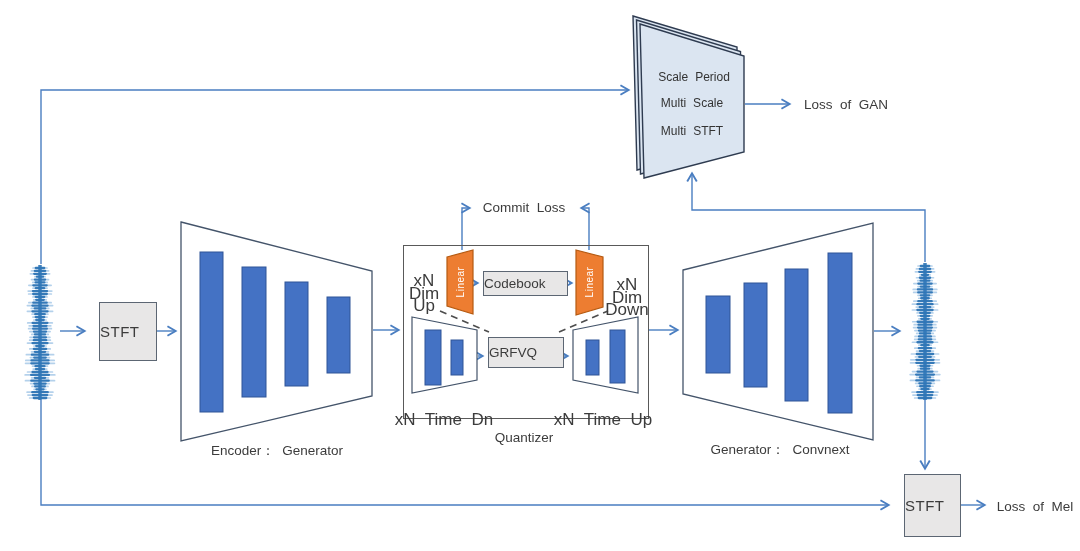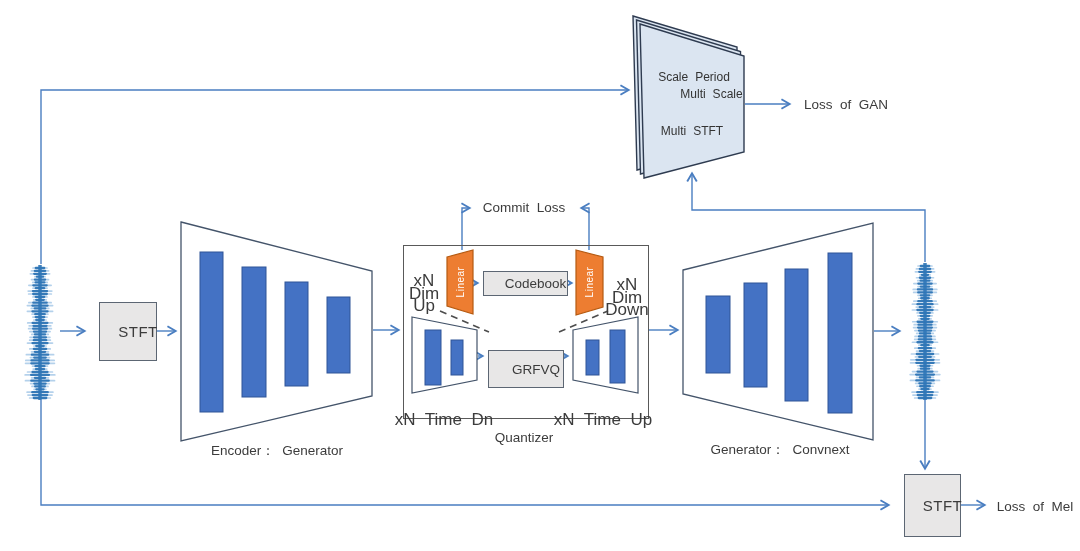--- a/index.html
+++ b/index.html
@@ -2,22 +2,22 @@
 <html><head>
 <meta charset="utf-8">
 <style>
   html,body{margin:0;padding:0;background:#ffffff;}
   #stage{position:relative;width:1080px;height:551px;background:#fff;overflow:hidden;
          font-family:"Liberation Sans", sans-serif;color:#3c3c3c;}
   #diagram-svg{position:absolute;left:0;top:0;z-index:0;}
   .lbl{position:absolute;z-index:2;white-space:nowrap;transform:translate(-50%,-50%);
        word-spacing:0.28em;color:#3c3c3c;}
   .lbl.multiline{white-space:pre-line;text-align:center;line-height:12.5px;}
-  .box{position:absolute;z-index:1;display:flex;align-items:center;justify-content:center;
-       box-sizing:border-box;word-spacing:0.2em;padding-left:20px;}
+  .box{position:absolute;z-index:1;display:flex;align-items:center;
+       box-sizing:border-box;word-spacing:0.2em;}
   .graybox{background:#e8e7e7;border:1.5px solid #5c6673;}
   .stft{font-size:15px;letter-spacing:0.5px;margin-left:8px;}
   .small{font-size:17px;line-height:13px;margin-top:13px;}
   .mid{font-size:13.5px;}
   .panel-line{position:absolute;z-index:2;transform:translate(-50%,-50%);
               font-size:12px;word-spacing:0.3em;white-space:nowrap;color:#333;}
   .linear-lbl{position:absolute;z-index:2;color:#ffffff;font-size:10px;letter-spacing:0.5px;
               transform:translate(-50%,-50%) rotate(-90deg);white-space:nowrap;}
   .quantizer-frame{position:absolute;z-index:1;background:transparent;border:1.5px solid #595959;
                    box-sizing:border-box;}
@@ -290,21 +290,21 @@
   <div class="box graybox stft" style="left:91px;top:302px;width:58px;height:59px;">
       <span>STFT</span>
     </div>
 
   <div class="quantizer-frame" style="left:403px;top:245px;width:246px;height:174px;"></div>
 
   <div class="box graybox mid" style="left:483px;top:271px;width:85px;height:25px;border-width:1.2px;">
       <span>Codebook</span>
     </div>
 
-  <div class="box graybox mid" style="left:488px;top:350px;width:76px;height:38px;border-width:1.2px;">
+  <div class="box graybox mid" style="left:488px;top:337px;width:76px;height:31px;border-width:1.2px;">
       <span>GRFVQ</span>
     </div>
 
   <div class="box graybox stft" style="left:896px;top:474px;width:57px;height:63px;">
       <span>STFT</span>
     </div>
 
   <div class="linear-lbl" style="left:460px;top:282px;">Linear</div>
   <div class="linear-lbl" style="left:589px;top:282px;">Linear</div>
 
@@ -316,19 +316,19 @@
   <div class="lbl small multiline" style="left:424px;top:281px;">xN
 Dim
 Up</div>
   <div class="lbl small multiline" style="left:627px;top:285px;">xN
 Dim
 Down</div>
   <div class="lbl small" style="left:444px;top:406px;">xN Time Dn</div>
   <div class="lbl small" style="left:603px;top:406px;">xN Time Up</div>
 
   <div class="panel-line" style="left:694px;top:77px;">Scale Period</div>
-  <div class="panel-line" style="left:692px;top:94px;padding-left:39px;">Multi Scale</div>
+  <div class="panel-line" style="left:692px;top:103px;">Multi Scale</div>
   <div class="panel-line" style="left:692px;top:131px;">Multi STFT</div>
 
   <div class="lbl mid" style="left:846px;top:104px;">Loss of GAN</div>
   <div class="lbl mid" style="left:1035px;top:506px;">Loss of Mel</div>
 
 </div>
 
 </body></html>

